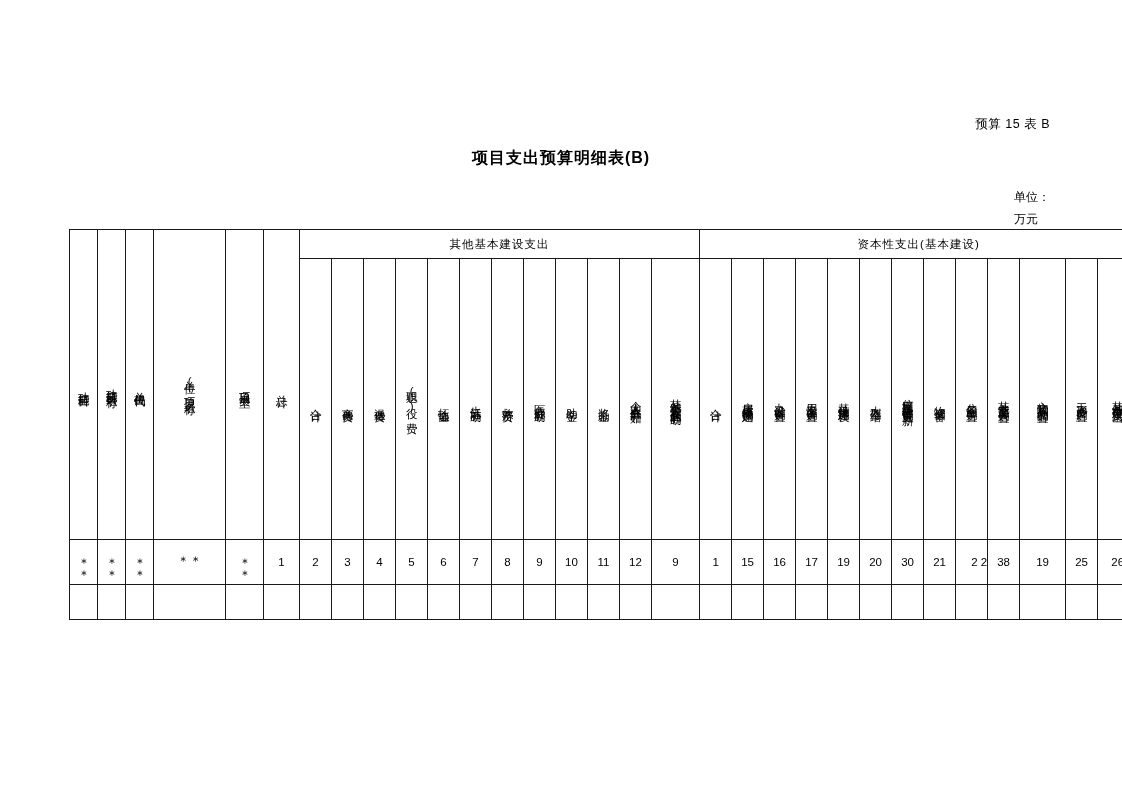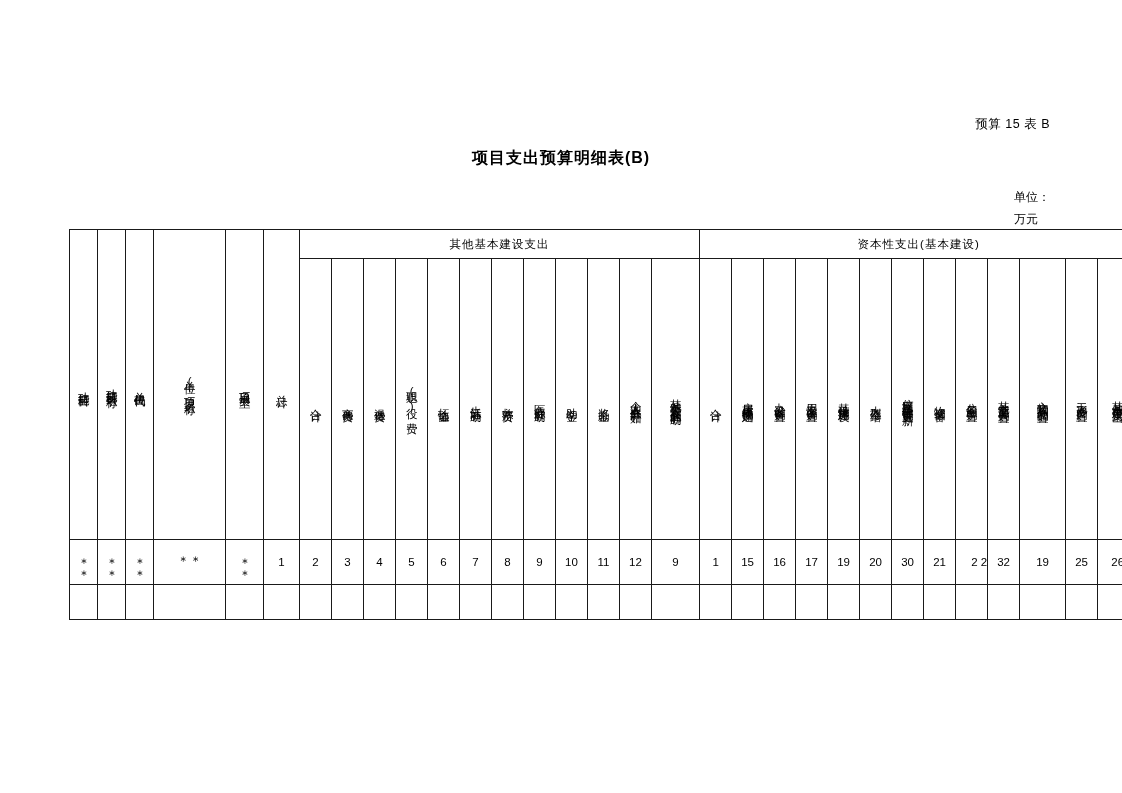--- a/index.html
+++ b/index.html
@@ -240,21 +240,21 @@
       <td>15</td>
       <td>16</td>
       <td>17</td>
       <td>19</td>
       <td>20</td>
       <td>30</td>
       <td>21</td>
       <td class="num2">
         <span>2 2</span>
       </td>
-      <td>32</td>
+      <td>38</td>
       <td>19</td>
       <td>25</td>
       <td>26</td>
     </tr>
 
     <tr class="blankrow">
       <td></td>
       <td></td>
       <td></td>
       <td></td>

